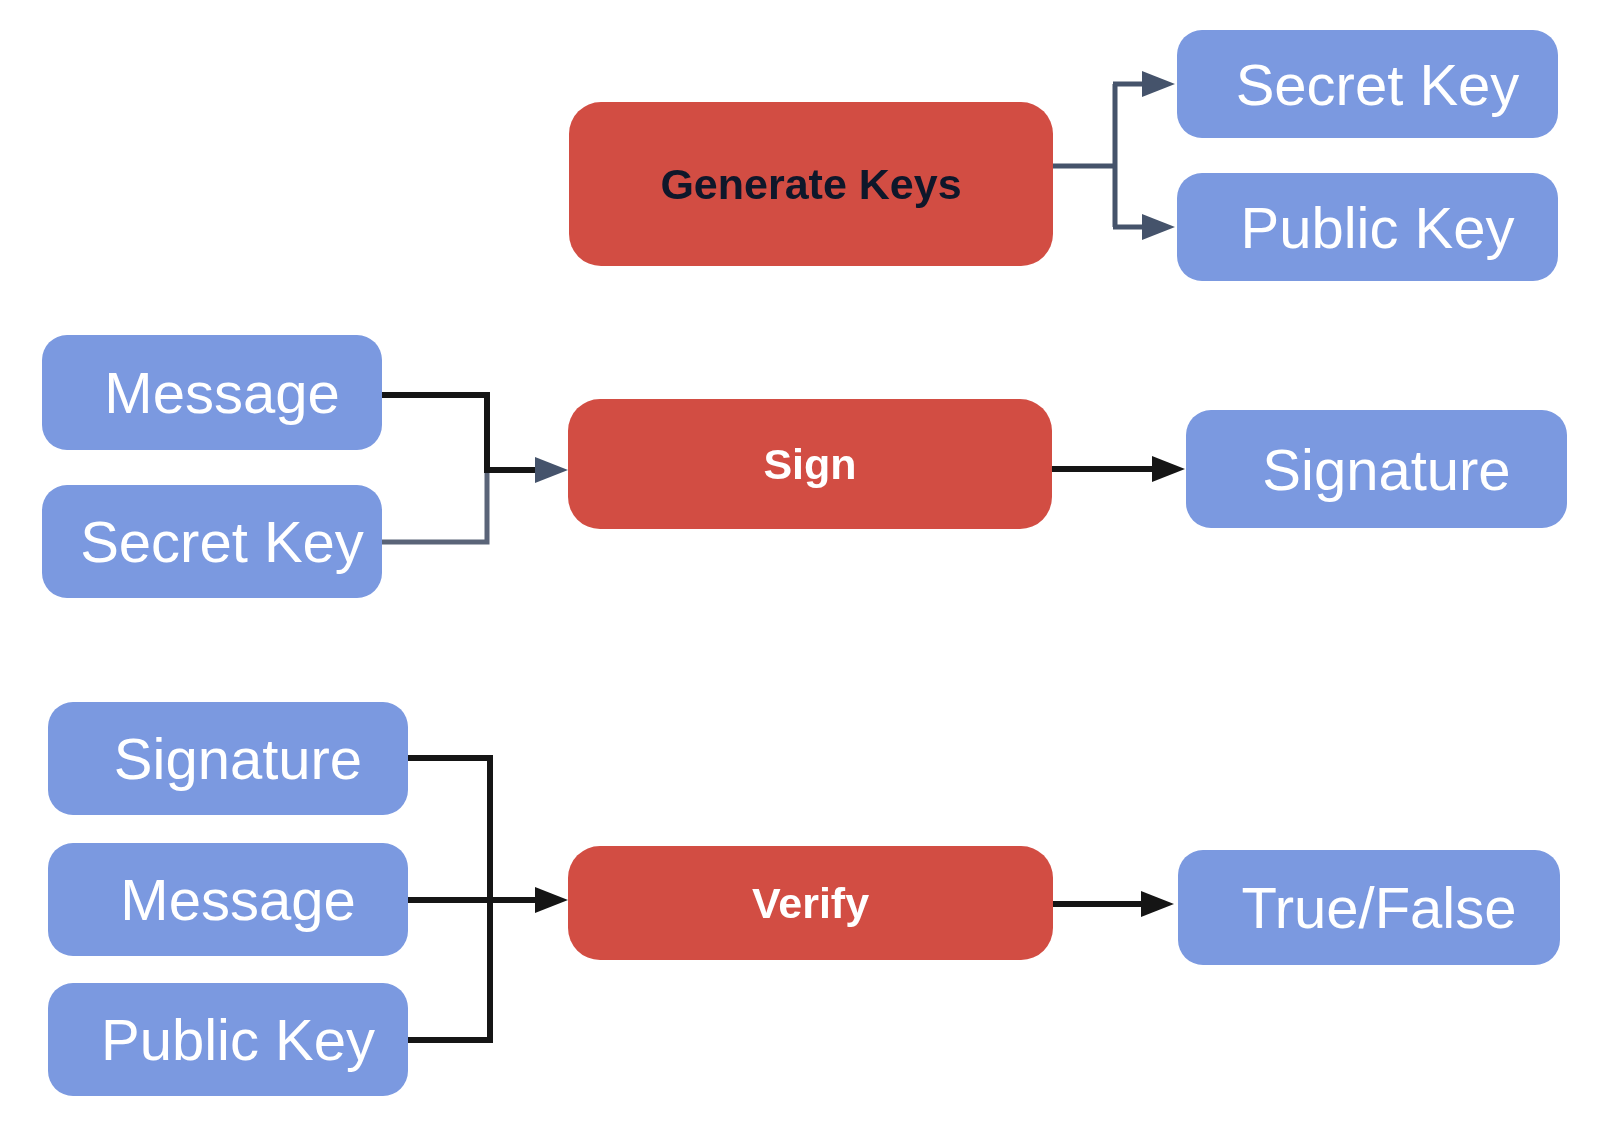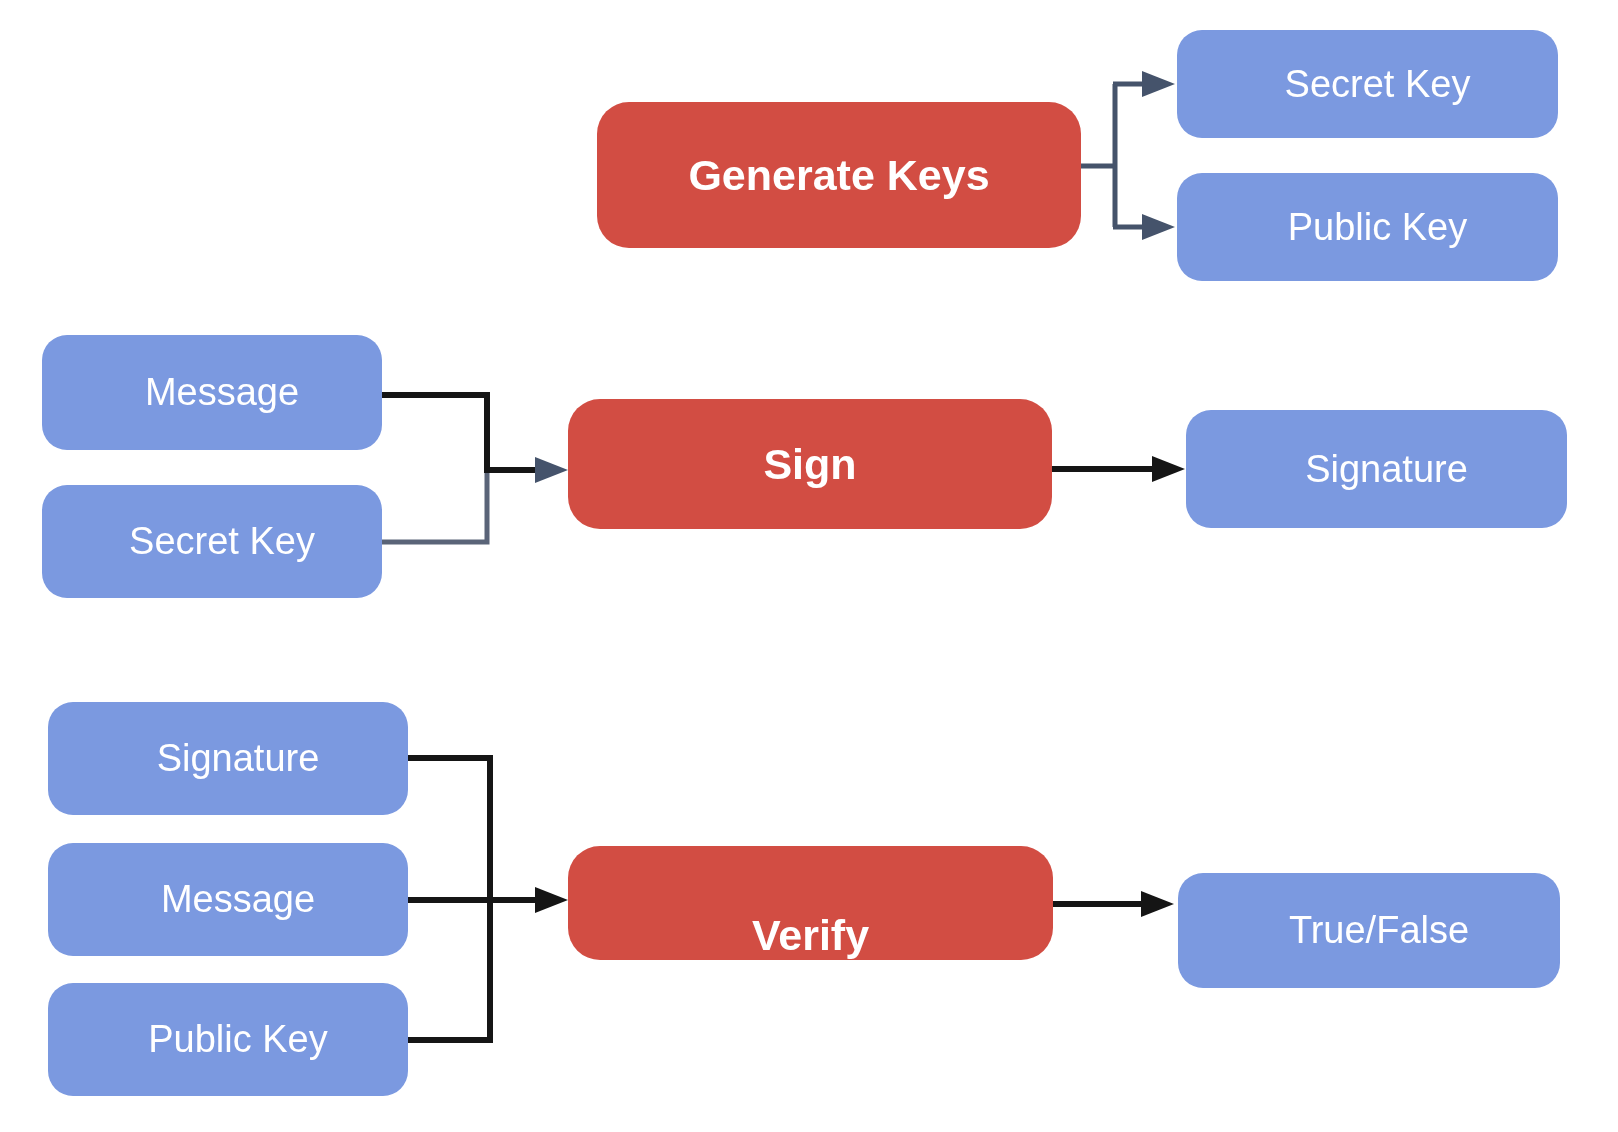--- a/index.html
+++ b/index.html
@@ -30,21 +30,21 @@
     position: absolute;
     display: flex;
     align-items: center;
     justify-content: center;
     color: #ffffff;
     box-sizing: border-box;
     white-space: nowrap;
   }
   .node.data {
     border-radius: 25px;
-    font-size: 38px;
+    font-size: 58px;
     font-weight: 400;
     padding-left: 20px;
   }
   .node.process {
     border-radius: 32px;
     font-size: 43px;
     font-weight: 700;
   }
 </style>
 </head>
@@ -66,21 +66,21 @@
       <polygon points="1185,469 1152,456 1152,482" fill="#151515"></polygon>
       <polyline points="406,758 490,758" fill="none" stroke="#151515" stroke-width="6"></polyline>
       <polyline points="490,755 490,1043" fill="none" stroke="#151515" stroke-width="6"></polyline>
       <polyline points="406,1040 490,1040" fill="none" stroke="#151515" stroke-width="6"></polyline>
       <polyline points="406,900 540,900" fill="none" stroke="#151515" stroke-width="6"></polyline>
       <polygon points="568,900 535,887 535,913" fill="#151515"></polygon>
       <polyline points="1053,904 1144,904" fill="none" stroke="#151515" stroke-width="6"></polyline>
       <polygon points="1174,904 1141,891 1141,917" fill="#151515"></polygon>
     </svg>
   <div id="node-layer">
-      <div class="node process" style="left: 569px; top: 102px; width: 484px; height: 146px; background: rgb(210, 77, 67); color: #ffffff; margin-left: 28px;">
+      <div class="node process" style="left: 569px; top: 102px; width: 484px; height: 164px; background: rgb(210, 77, 67); color: #0f172a;">
         <span>Generate Keys</span>
       </div>
       <div class="node data" style="left: 1177px; top: 30px; width: 381px; height: 108px; background: rgb(123, 153, 224); color: rgb(255, 255, 255);">
         <span>Secret Key</span>
       </div>
       <div class="node data" style="left: 1177px; top: 173px; width: 381px; height: 108px; background: rgb(123, 153, 224); color: rgb(255, 255, 255);">
         <span>Public Key</span>
       </div>
       <div class="node data" style="left: 42px; top: 335px; width: 340px; height: 115px; background: rgb(123, 153, 224); color: rgb(255, 255, 255);">
         <span>Message</span>
@@ -96,20 +96,20 @@
       </div>
       <div class="node data" style="left: 48px; top: 702px; width: 360px; height: 113px; background: rgb(123, 153, 224); color: rgb(255, 255, 255);">
         <span>Signature</span>
       </div>
       <div class="node data" style="left: 48px; top: 843px; width: 360px; height: 113px; background: rgb(123, 153, 224); color: rgb(255, 255, 255);">
         <span>Message</span>
       </div>
       <div class="node data" style="left: 48px; top: 983px; width: 360px; height: 113px; background: rgb(123, 153, 224); color: rgb(255, 255, 255);">
         <span>Public Key</span>
       </div>
-      <div class="node process" style="left: 568px; top: 846px; width: 485px; height: 114px; background: rgb(210, 77, 67); color: rgb(255, 255, 255); align-items: flex-end;">
+      <div class="node process" style="left: 568px; top: 846px; width: 485px; height: 114px; background: rgb(210, 77, 67); color: rgb(255, 255, 255);">
         <span>Verify</span>
       </div>
-      <div class="node data" style="left: 1178px; top: 850px; width: 382px; height: 115px; background: rgb(123, 153, 224); color: rgb(255, 255, 255); margin-top: 23px;">
+      <div class="node data" style="left: 1178px; top: 850px; width: 382px; height: 115px; background: rgb(123, 153, 224); color: rgb(255, 255, 255);">
         <span>True/False</span>
       </div>
     </div>
 </div>
 
 </body></html>

